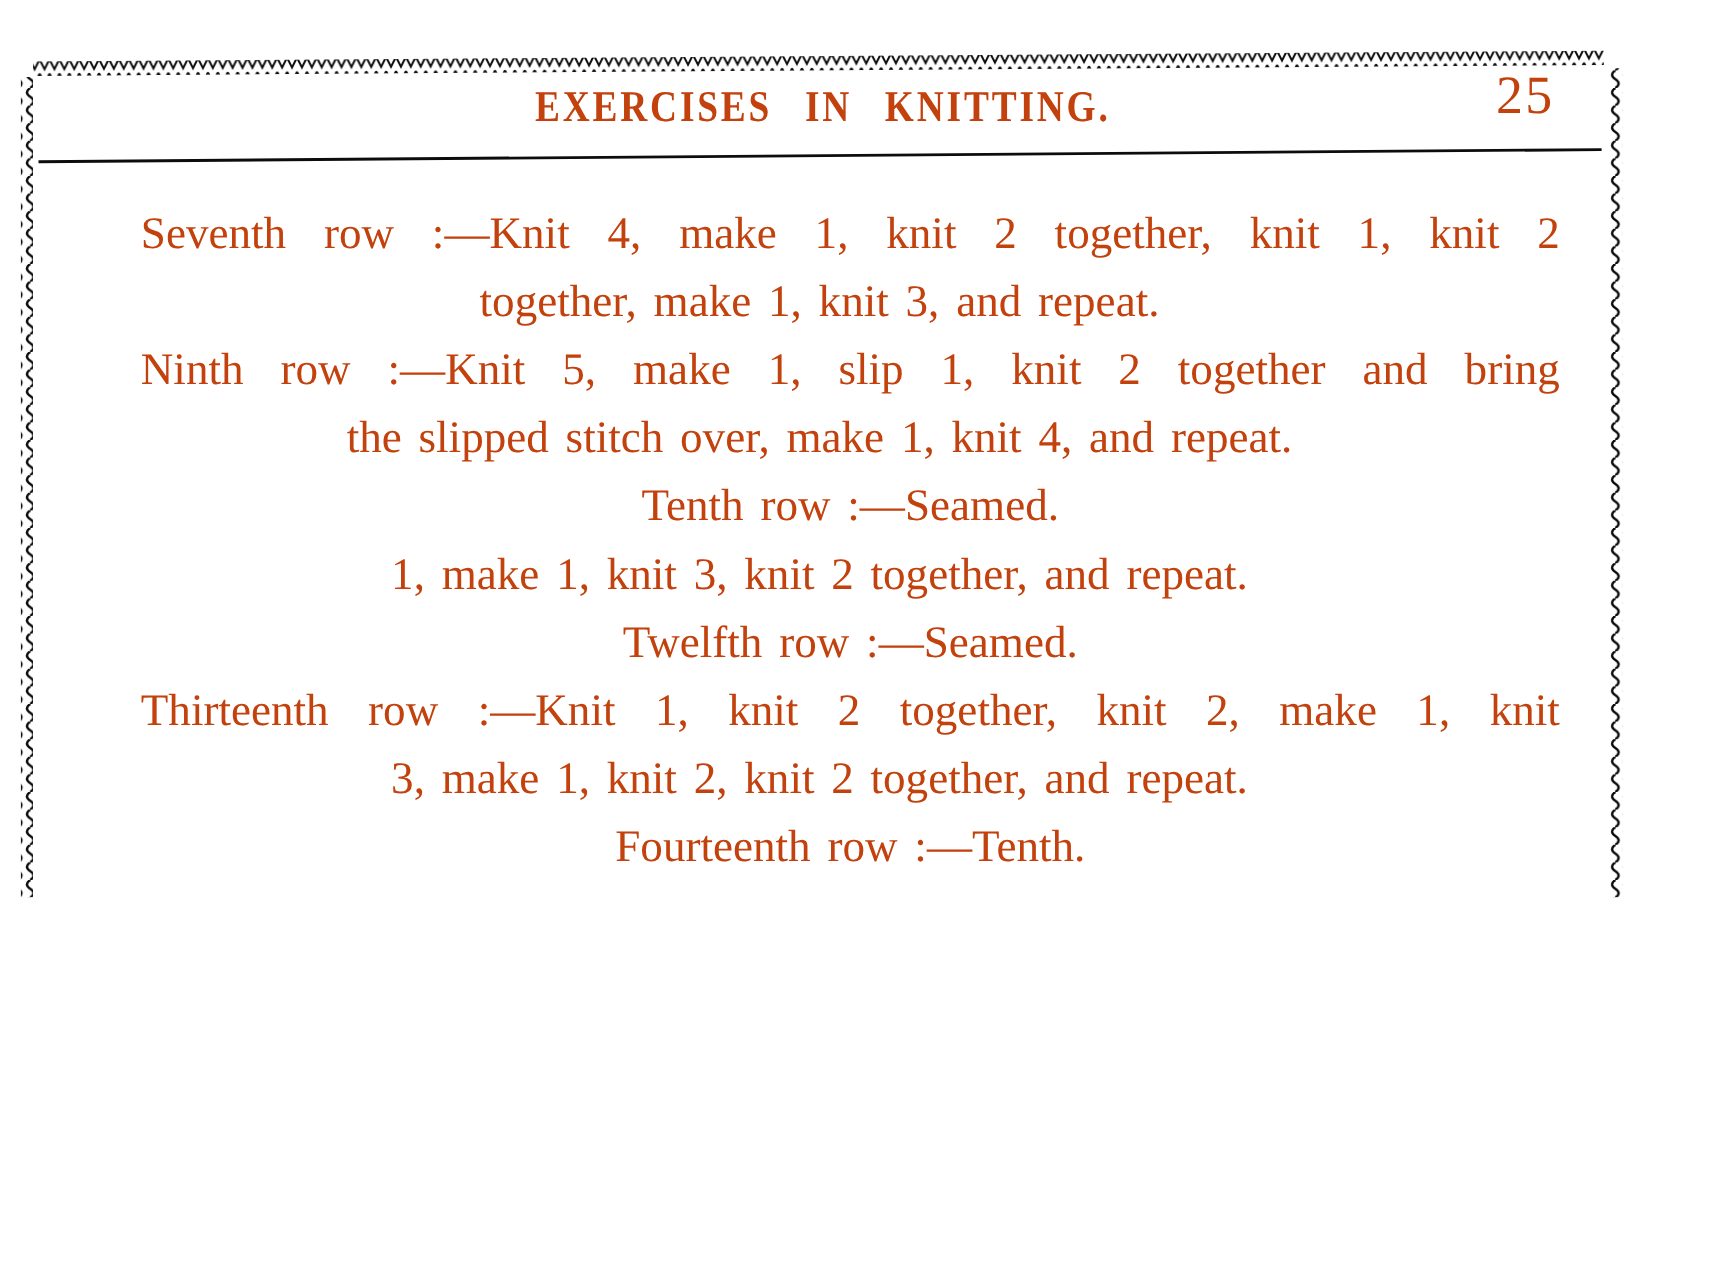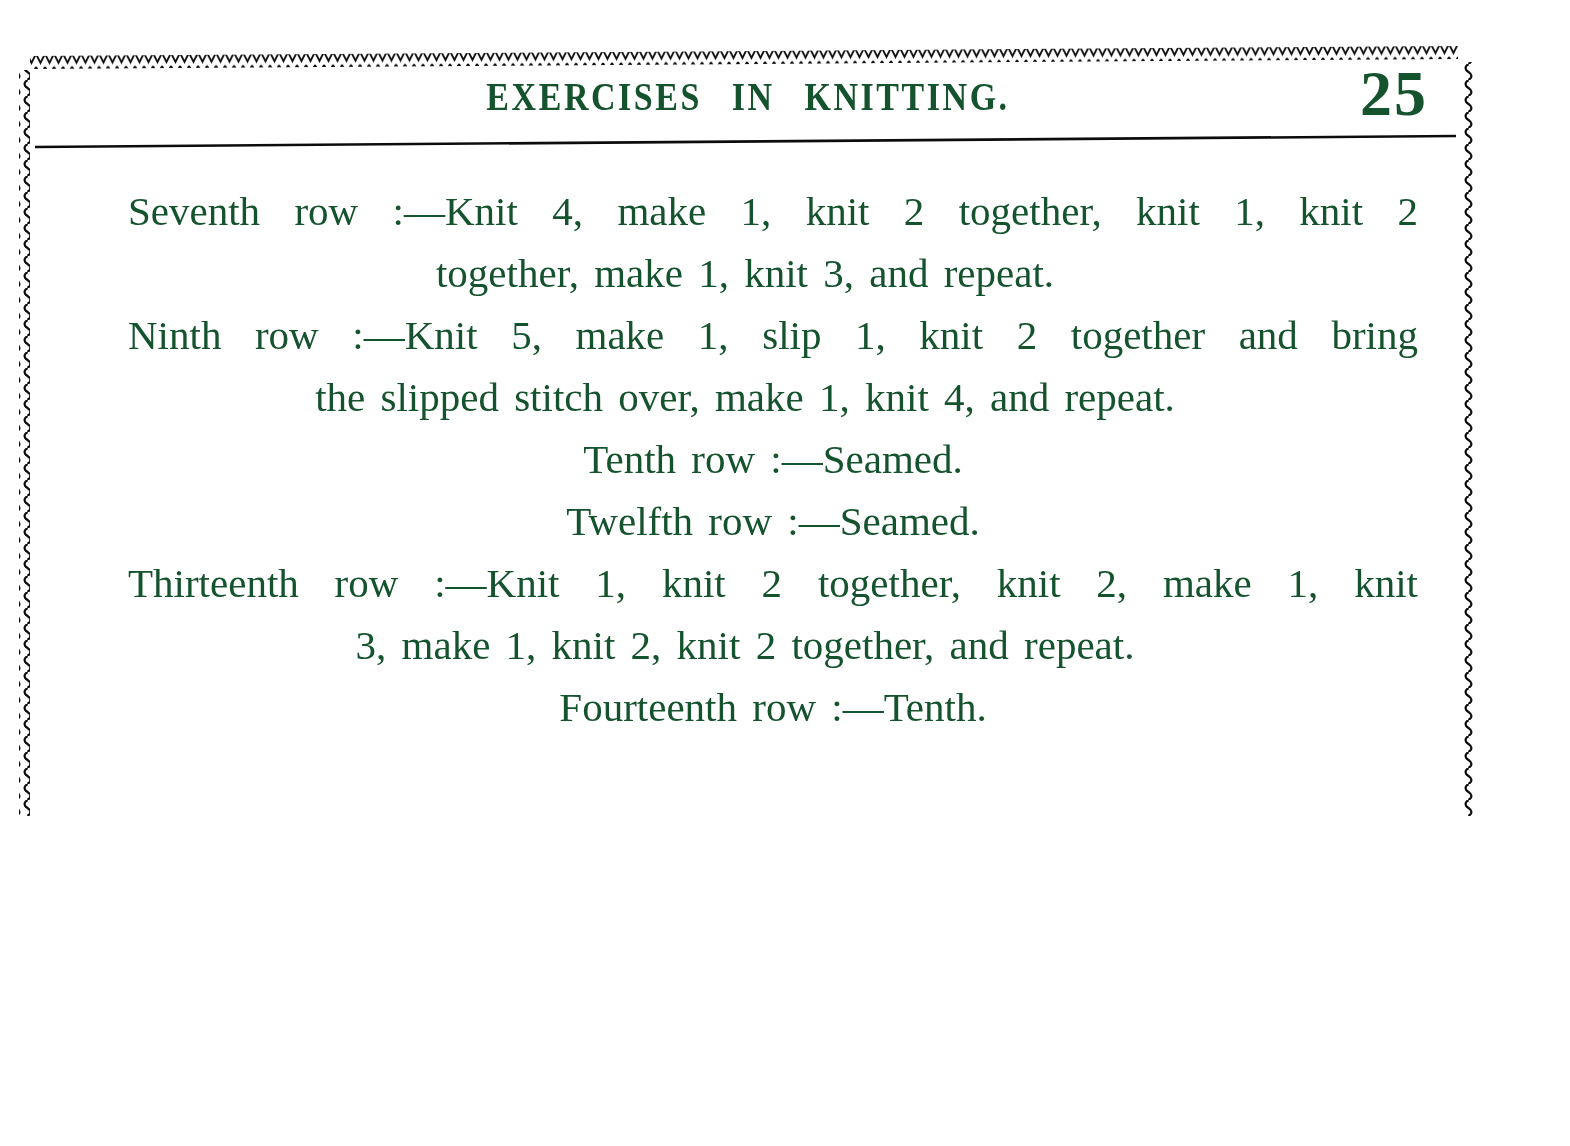--- a/index.html
+++ b/index.html
@@ -1,30 +1,30 @@
 <!DOCTYPE html>
 <html><head>
 <meta charset="utf-8">
 <style>
   html,body { margin:0; padding:0; background:#ffffff; }
   .page {
     position:relative; width:1570px; height:816px;
-    background:#ffffff; color:#14532d; overflow:hidden;
+    background:#ffffff; color:#c2410c; overflow:hidden;
     font-family:"Liberation Serif", serif;
   }
   .border-svg { position:absolute; left:0; top:0; width:1570px; height:1146px; }
   .title {
     position:absolute; left:748px; top:77px; line-height:1;
     transform:translateX(-50%) scaleX(0.85);
     font-weight:bold; font-size:40px;
     letter-spacing:3px; word-spacing:22px; white-space:nowrap;
   }
   .pageno {
     position:absolute; left:1360px; top:62px; line-height:1;
-    font-weight:bold; font-size:64px; letter-spacing:2px;
+    font-weight:normal; font-size:49px; letter-spacing:2px;
   }
   .body-block {
     position:absolute; left:72px; top:180px; width:1346px;
     font-size:41px; line-height:62px; word-spacing:5px;
   }
   .ln { height:62px;text-align:center; }
   .ind { text-indent:56px; }
   .jfy { text-align:justify; text-align-last:justify; text-justify:inter-word; }
 </style>
 </head>
@@ -59,19 +59,20 @@
   <div class="title">EXERCISES IN KNITTING.</div>
 
   <div class="pageno">25</div>
 
   <div class="body-block">
     <div class="ln ind jfy">Seventh row :—Knit 4, make 1, knit 2 together, knit 1, knit 2</div>
     <div class="ln">together, make 1, knit 3, and repeat.</div>
     <div class="ln ind jfy">Ninth row :—Knit 5, make 1, slip 1, knit 2 together and bring</div>
     <div class="ln">the slipped stitch over, make 1, knit 4, and repeat.</div>
     <div class="ln ind">Tenth row :—Seamed.</div>
+    <div class="ln">1, make 1, knit 3, knit 2 together, and repeat.</div>
     <div class="ln ind">Twelfth row :—Seamed.</div>
     <div class="ln ind jfy">Thirteenth row :—Knit 1, knit 2 together, knit 2, make 1, knit</div>
     <div class="ln">3, make 1, knit 2, knit 2 together, and repeat.</div>
     <div class="ln ind">Fourteenth row :—Tenth.</div>
   </div>
 
 </div>
 
 </body></html>

